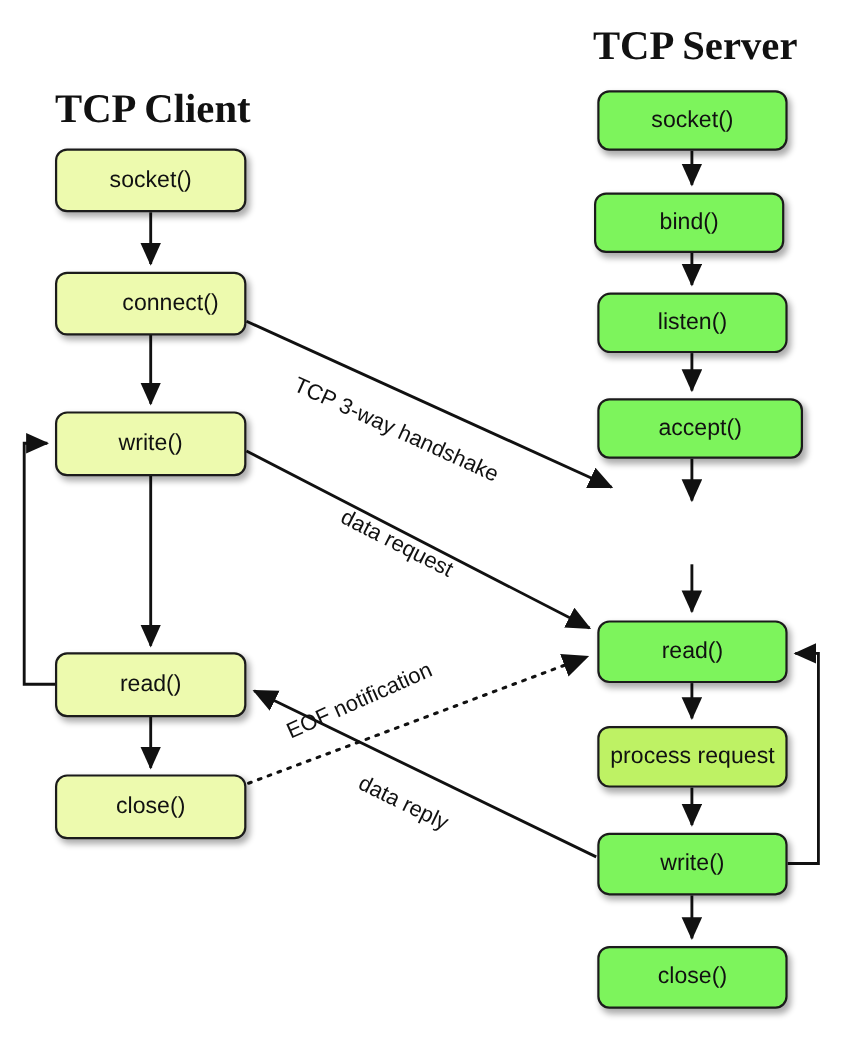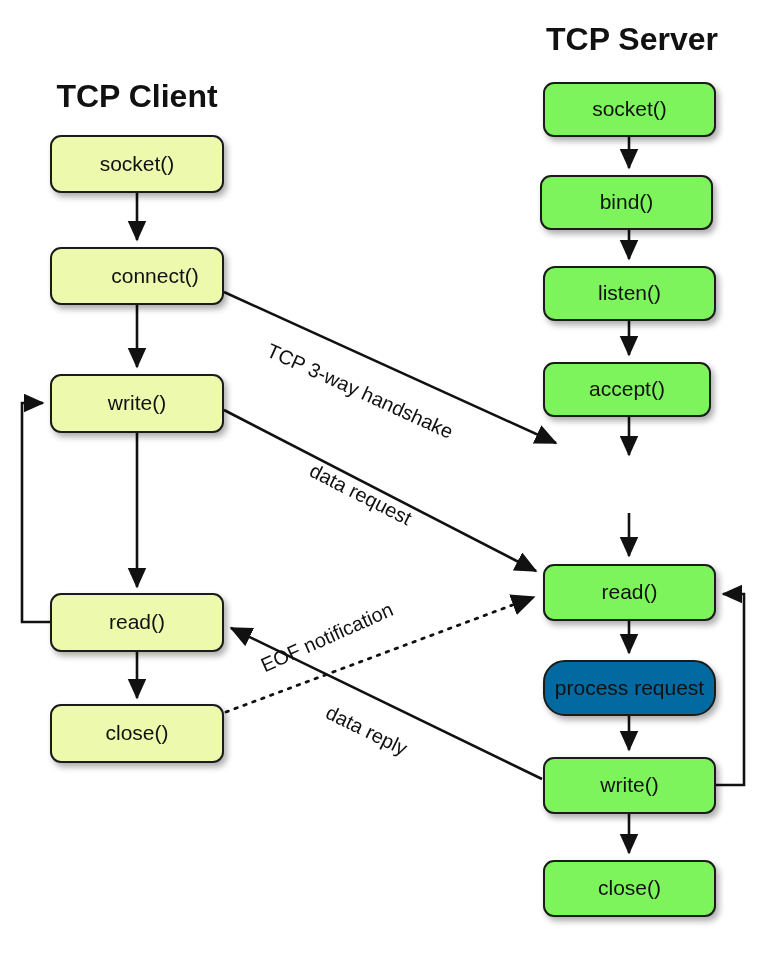--- a/index.html
+++ b/index.html
@@ -21,23 +21,23 @@
   #edges {
     position: absolute;
     left: 0;
     top: 0;
     width: 782px;
     height: 956px;
     pointer-events: none;
   }
   .col-title {
     position: absolute;
-    font-family: Liberation Sans, sans-serif;
+    font-family: Liberation Serif, serif;
     font-weight: bold;
-    font-size: 32px;
+    font-size: 37px;
     color: #111111;
     letter-spacing: 0px;
     white-space: nowrap;
     text-align: center;
   }
   .node {
     position: absolute;
     box-sizing: border-box;
     border: 2px solid #1b1b1b;
     border-radius: 11px;
@@ -52,22 +52,21 @@
     box-shadow: 3px 4px 6px rgba(0,0,0,0.33);
     z-index: 2;
   }
   .node.client {
     background: #edfaae;
   }
   .node.server {
     background: #7df45c;
   }
   .node.plain {
-    background: #0369a1;
-    border-radius: 22px;
+    background: #bef264;
   }
   .node .label {
     display: block;
     width: 100%;
     padding: 0 4px;
   }
   .edge-label {
     position: absolute;
     font-family: "Liberation Sans", sans-serif;
     font-size: 20px;
@@ -186,21 +185,21 @@
 
   <div class="node server" style="left:543px; top:82px; width:173px; height:55px;">
     <span class="label">socket()</span>
   </div>
   <div class="node server" style="left:540px; top:175px; width:173px; height:55px;">
     <span class="label">bind()</span>
   </div>
   <div class="node server" style="left:543px; top:266px; width:173px; height:55px;border-radius:12px;">
     <span class="label">listen()</span>
   </div>
-  <div class="node server" style="left:543px; top:362px; width:168px; height:55px;">
+  <div class="node server" style="left:543px; top:362px; width:187px; height:55px;">
     <span class="label">accept()</span>
   </div>
   <div class="node server" style="left:543px; top:564px; width:173px; height:57px;">
     <span class="label">read()</span>
   </div>
   <div class="node plain" style="left:543px; top:660px; width:173px; height:56px;">
     <span class="label">process
 request</span>
   </div>
   <div class="node server" style="left:543px; top:757px; width:173px; height:57px;">

